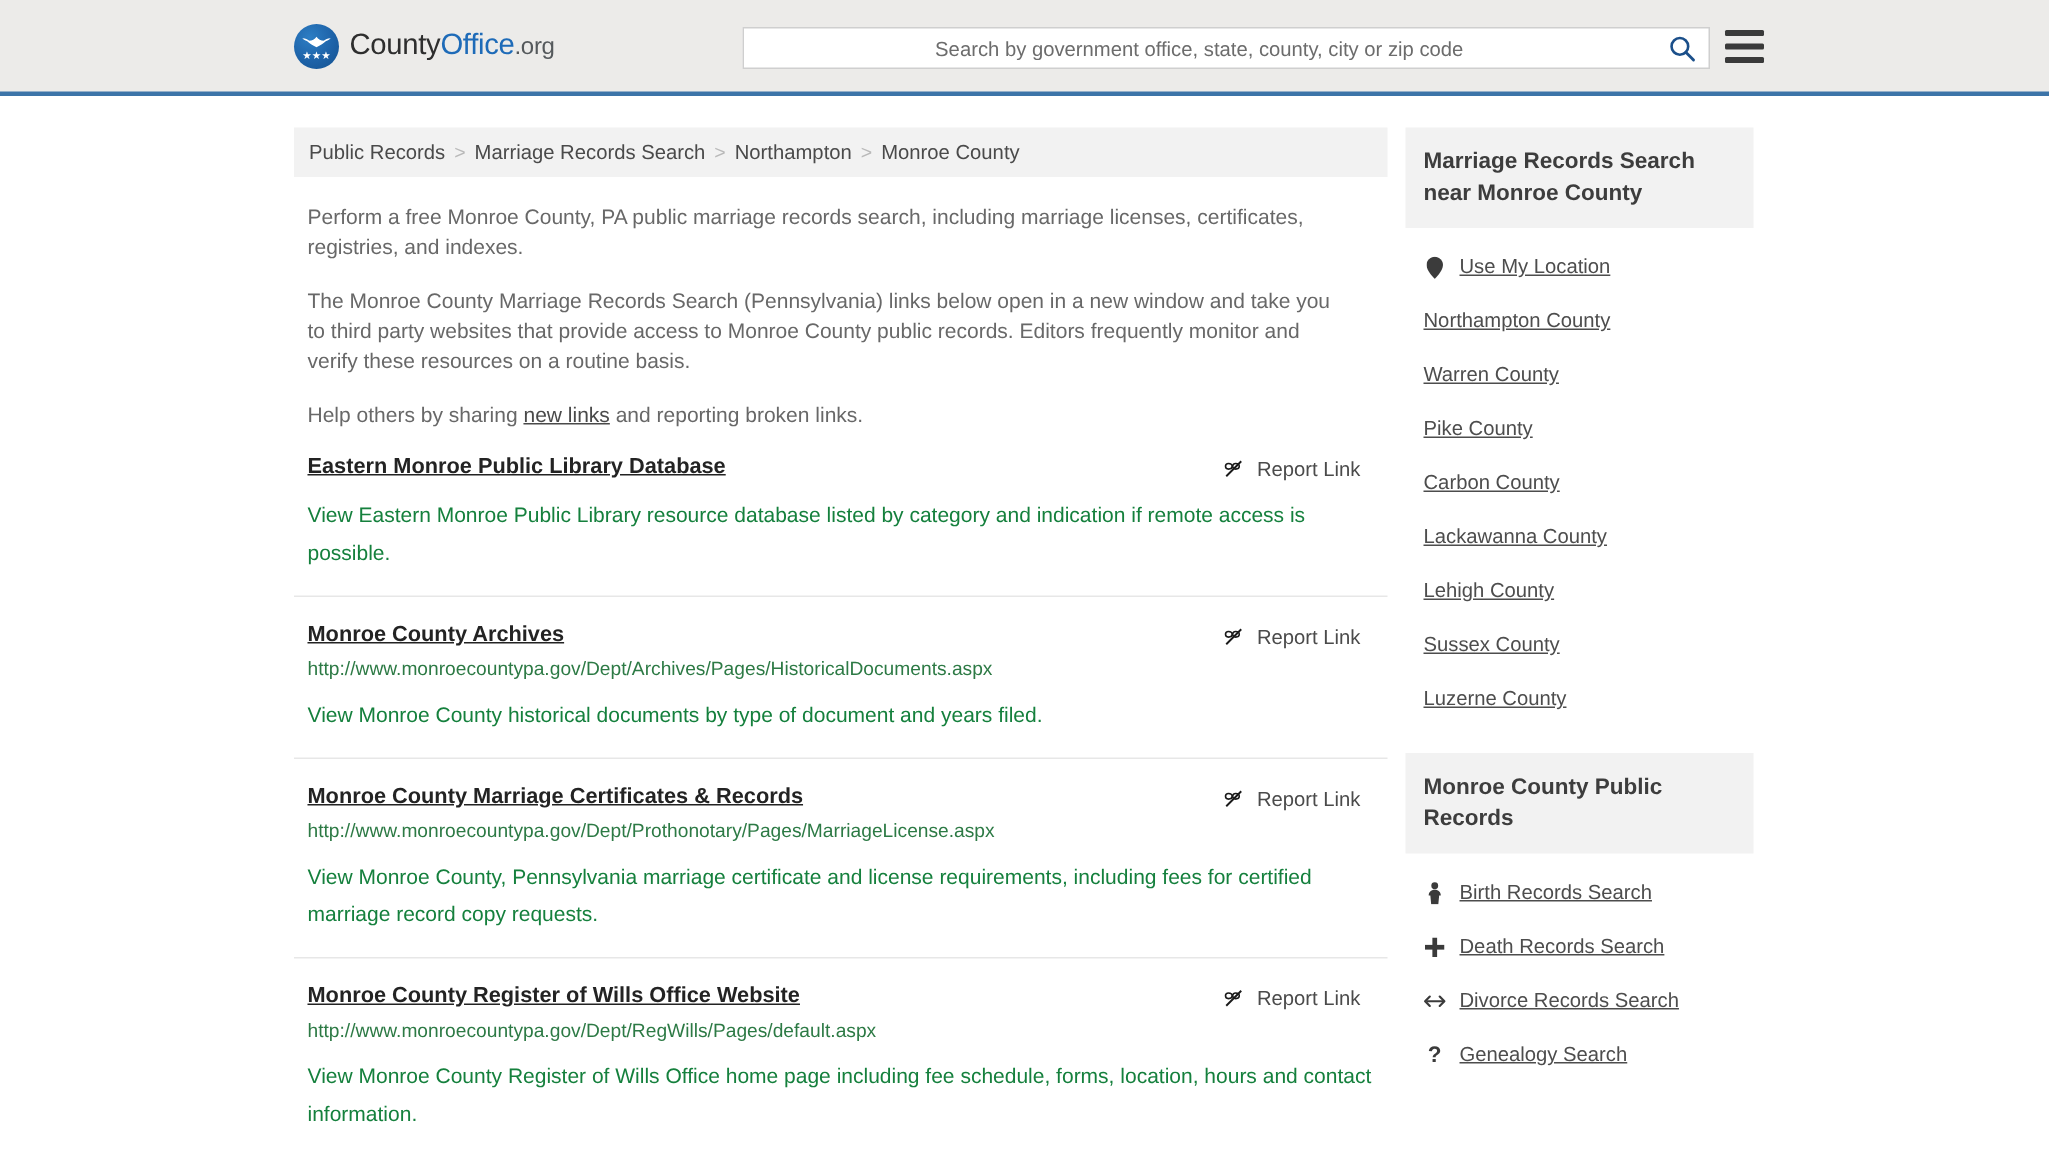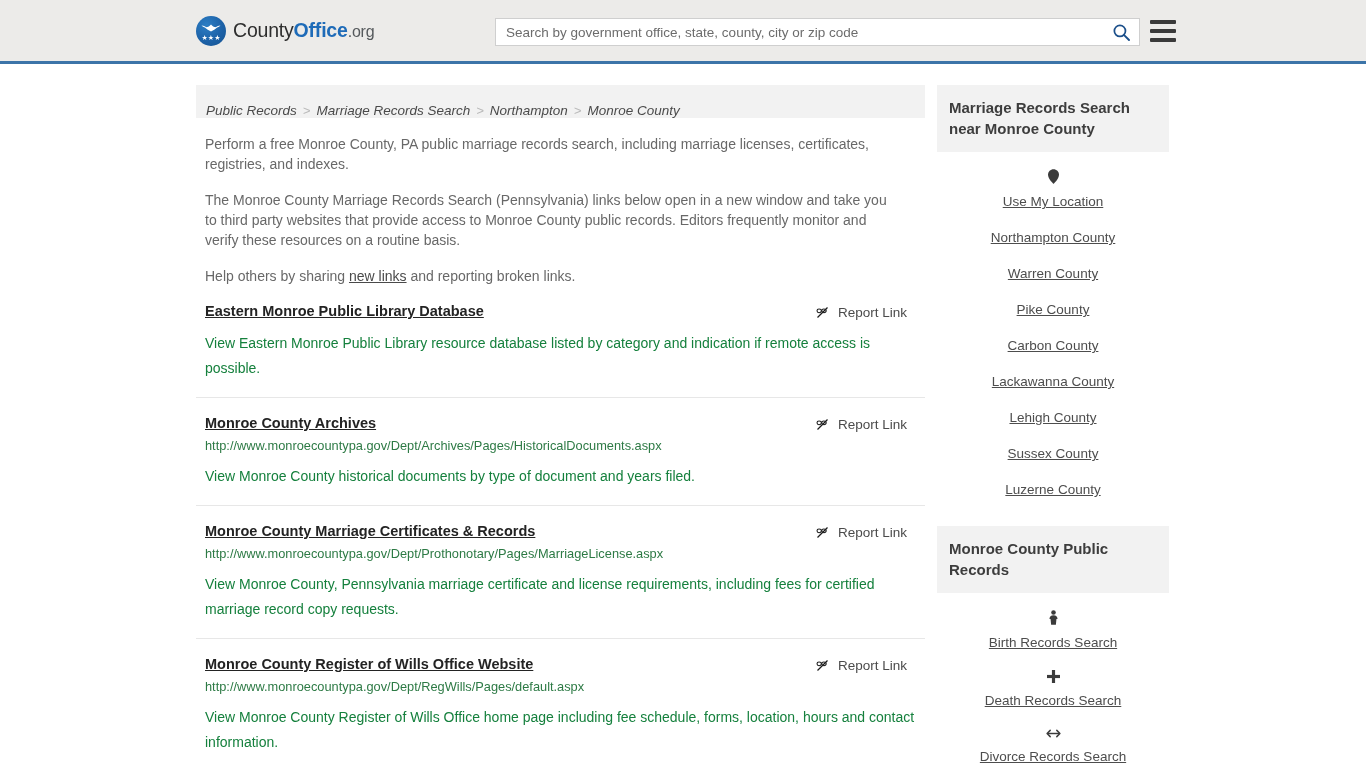--- a/index.html
+++ b/index.html
@@ -50,21 +50,21 @@
     line-height: 7px;
     color: #ffffff;
     letter-spacing: 0px;
   }
   .brand-text {
     font-size: 19.5px;
     color: #2e2e2e;
     letter-spacing: -0.2px;
     white-space: nowrap;
   }
-  .brand-text .bold-blue { color: #1e6bb8; font-weight: bold; }
+  .brand-text .bold-blue { color: #1e6bb8; font-weight: normal; }
   .brand-text .tld { font-size: 16px; color: #55595c; }
 
   #search-wrap {
     position: absolute;
     left: 495px; top: 18px;
     width: 645px; height: 28px;
     background: #ffffff;
     border: 1px solid #cfcfcf;
     display: flex;
     align-items: center;
@@ -72,20 +72,21 @@
   #search-input {
     flex: 1;
     height: 26px;
     border: none;
     outline: none;
     background: transparent;
     padding: 0 10px;
     font-family: "Liberation Sans", sans-serif;
     font-size: 13.5px;
     color: #3b3b3b;
+    text-align: center;
   }
   #search-input::placeholder { color: #6c6c6c; opacity: 1; }
   #search-btn {
     width: 36px; height: 26px;
     border: none;
     background: transparent;
     display: flex; align-items: center; justify-content: center;
     cursor: pointer;
     padding: 0;
   }
@@ -122,25 +123,24 @@
     padding-left: 196px;
   }
   #main-col { width: 729px; flex: none; }
   #side-col { width: 232px; flex: none; margin-left: 12px; }
 
   
   #breadcrumb {
     background: #f2f2f2;
     height: 33px;
     display: flex;
-    align-items: flex-end;
+    align-items: center;
     padding: 0 10px;
     font-size: 13.5px;
     margin-bottom: 16px;
-    font-style: italic;
   }
   #breadcrumb a {
     color: #4a4a4a;
     text-decoration: none;
     white-space: nowrap;
   }
   #breadcrumb .sep {
     color: #b9b9b9;
     margin: 0 6px;
     font-size: 13px;
@@ -220,21 +220,20 @@
     color: #3d3d3d;
     line-height: 21px;
   }
   .side-list { margin: 0; padding: 0; list-style: none; }
   .side-list li {
     display: flex;
     align-items: center;
     gap: 9px;
     padding: 9px 12px;
     font-size: 13.5px;
-    flex-direction: column;
   }
   .side-list li a {
     color: #4d4d4d;
     text-decoration: underline;
     line-height: 18px;
   }
   .side-icon {
     width: 15px;
     flex: none;
     display: flex;

